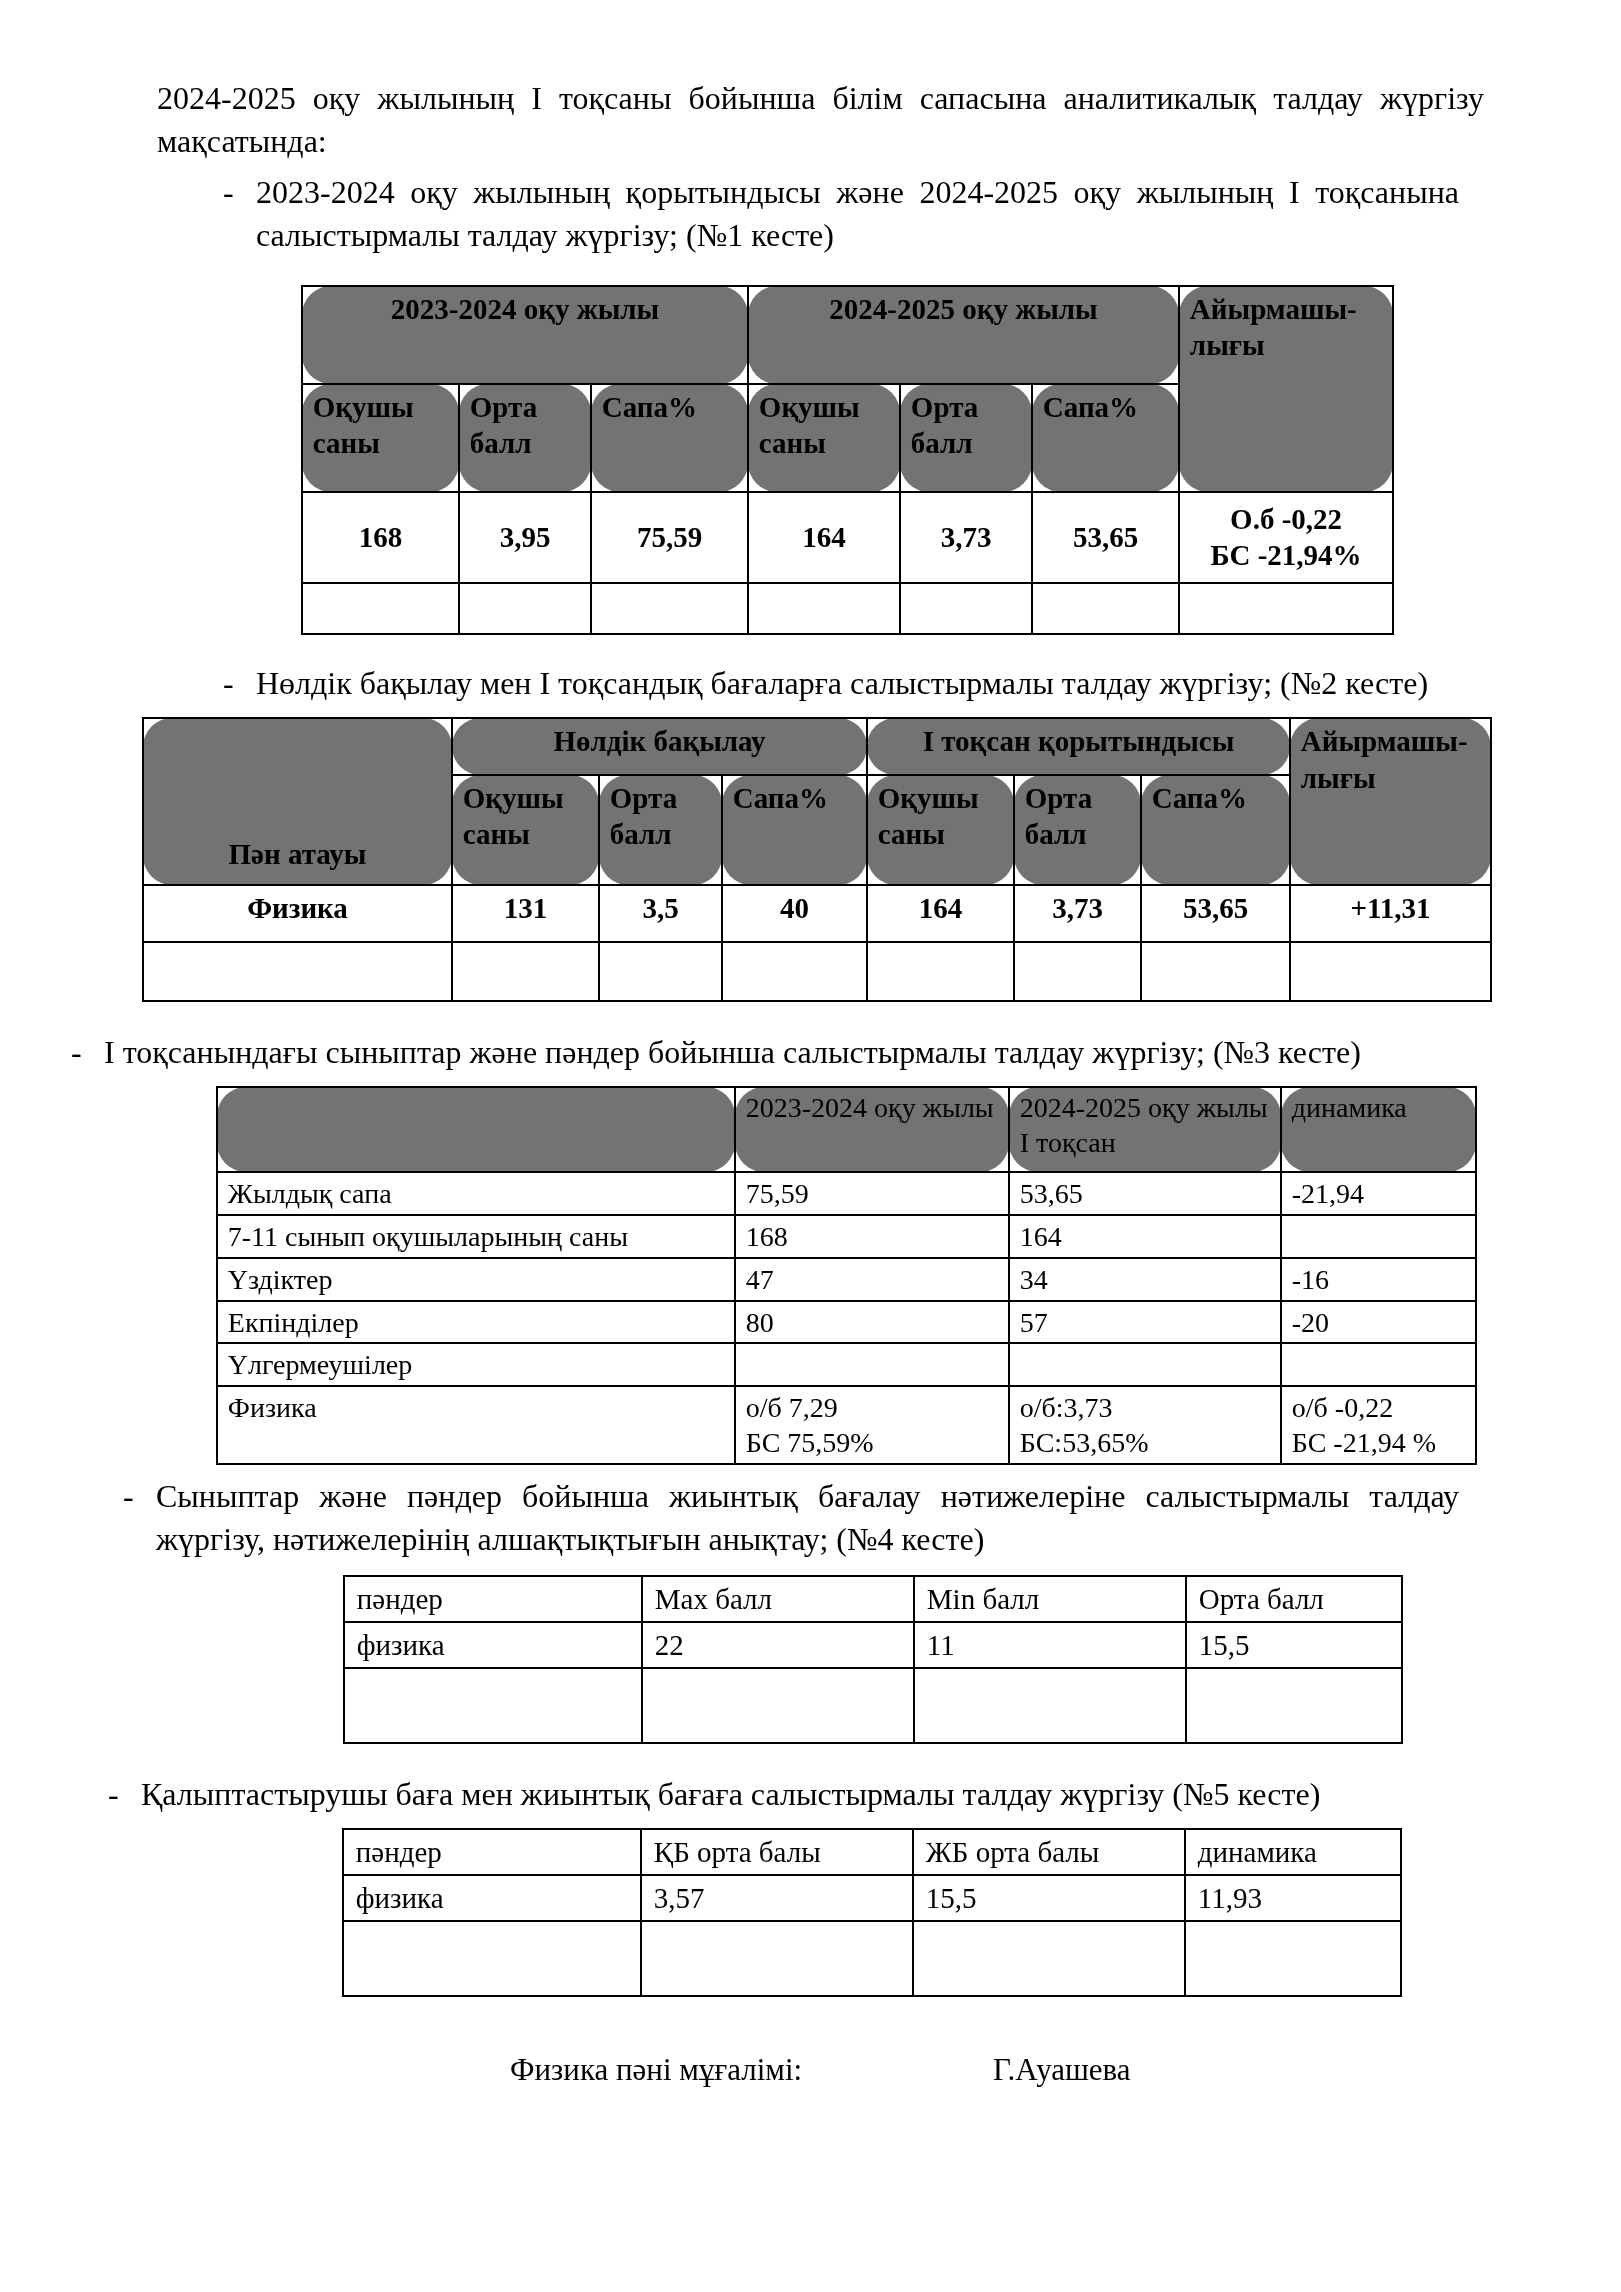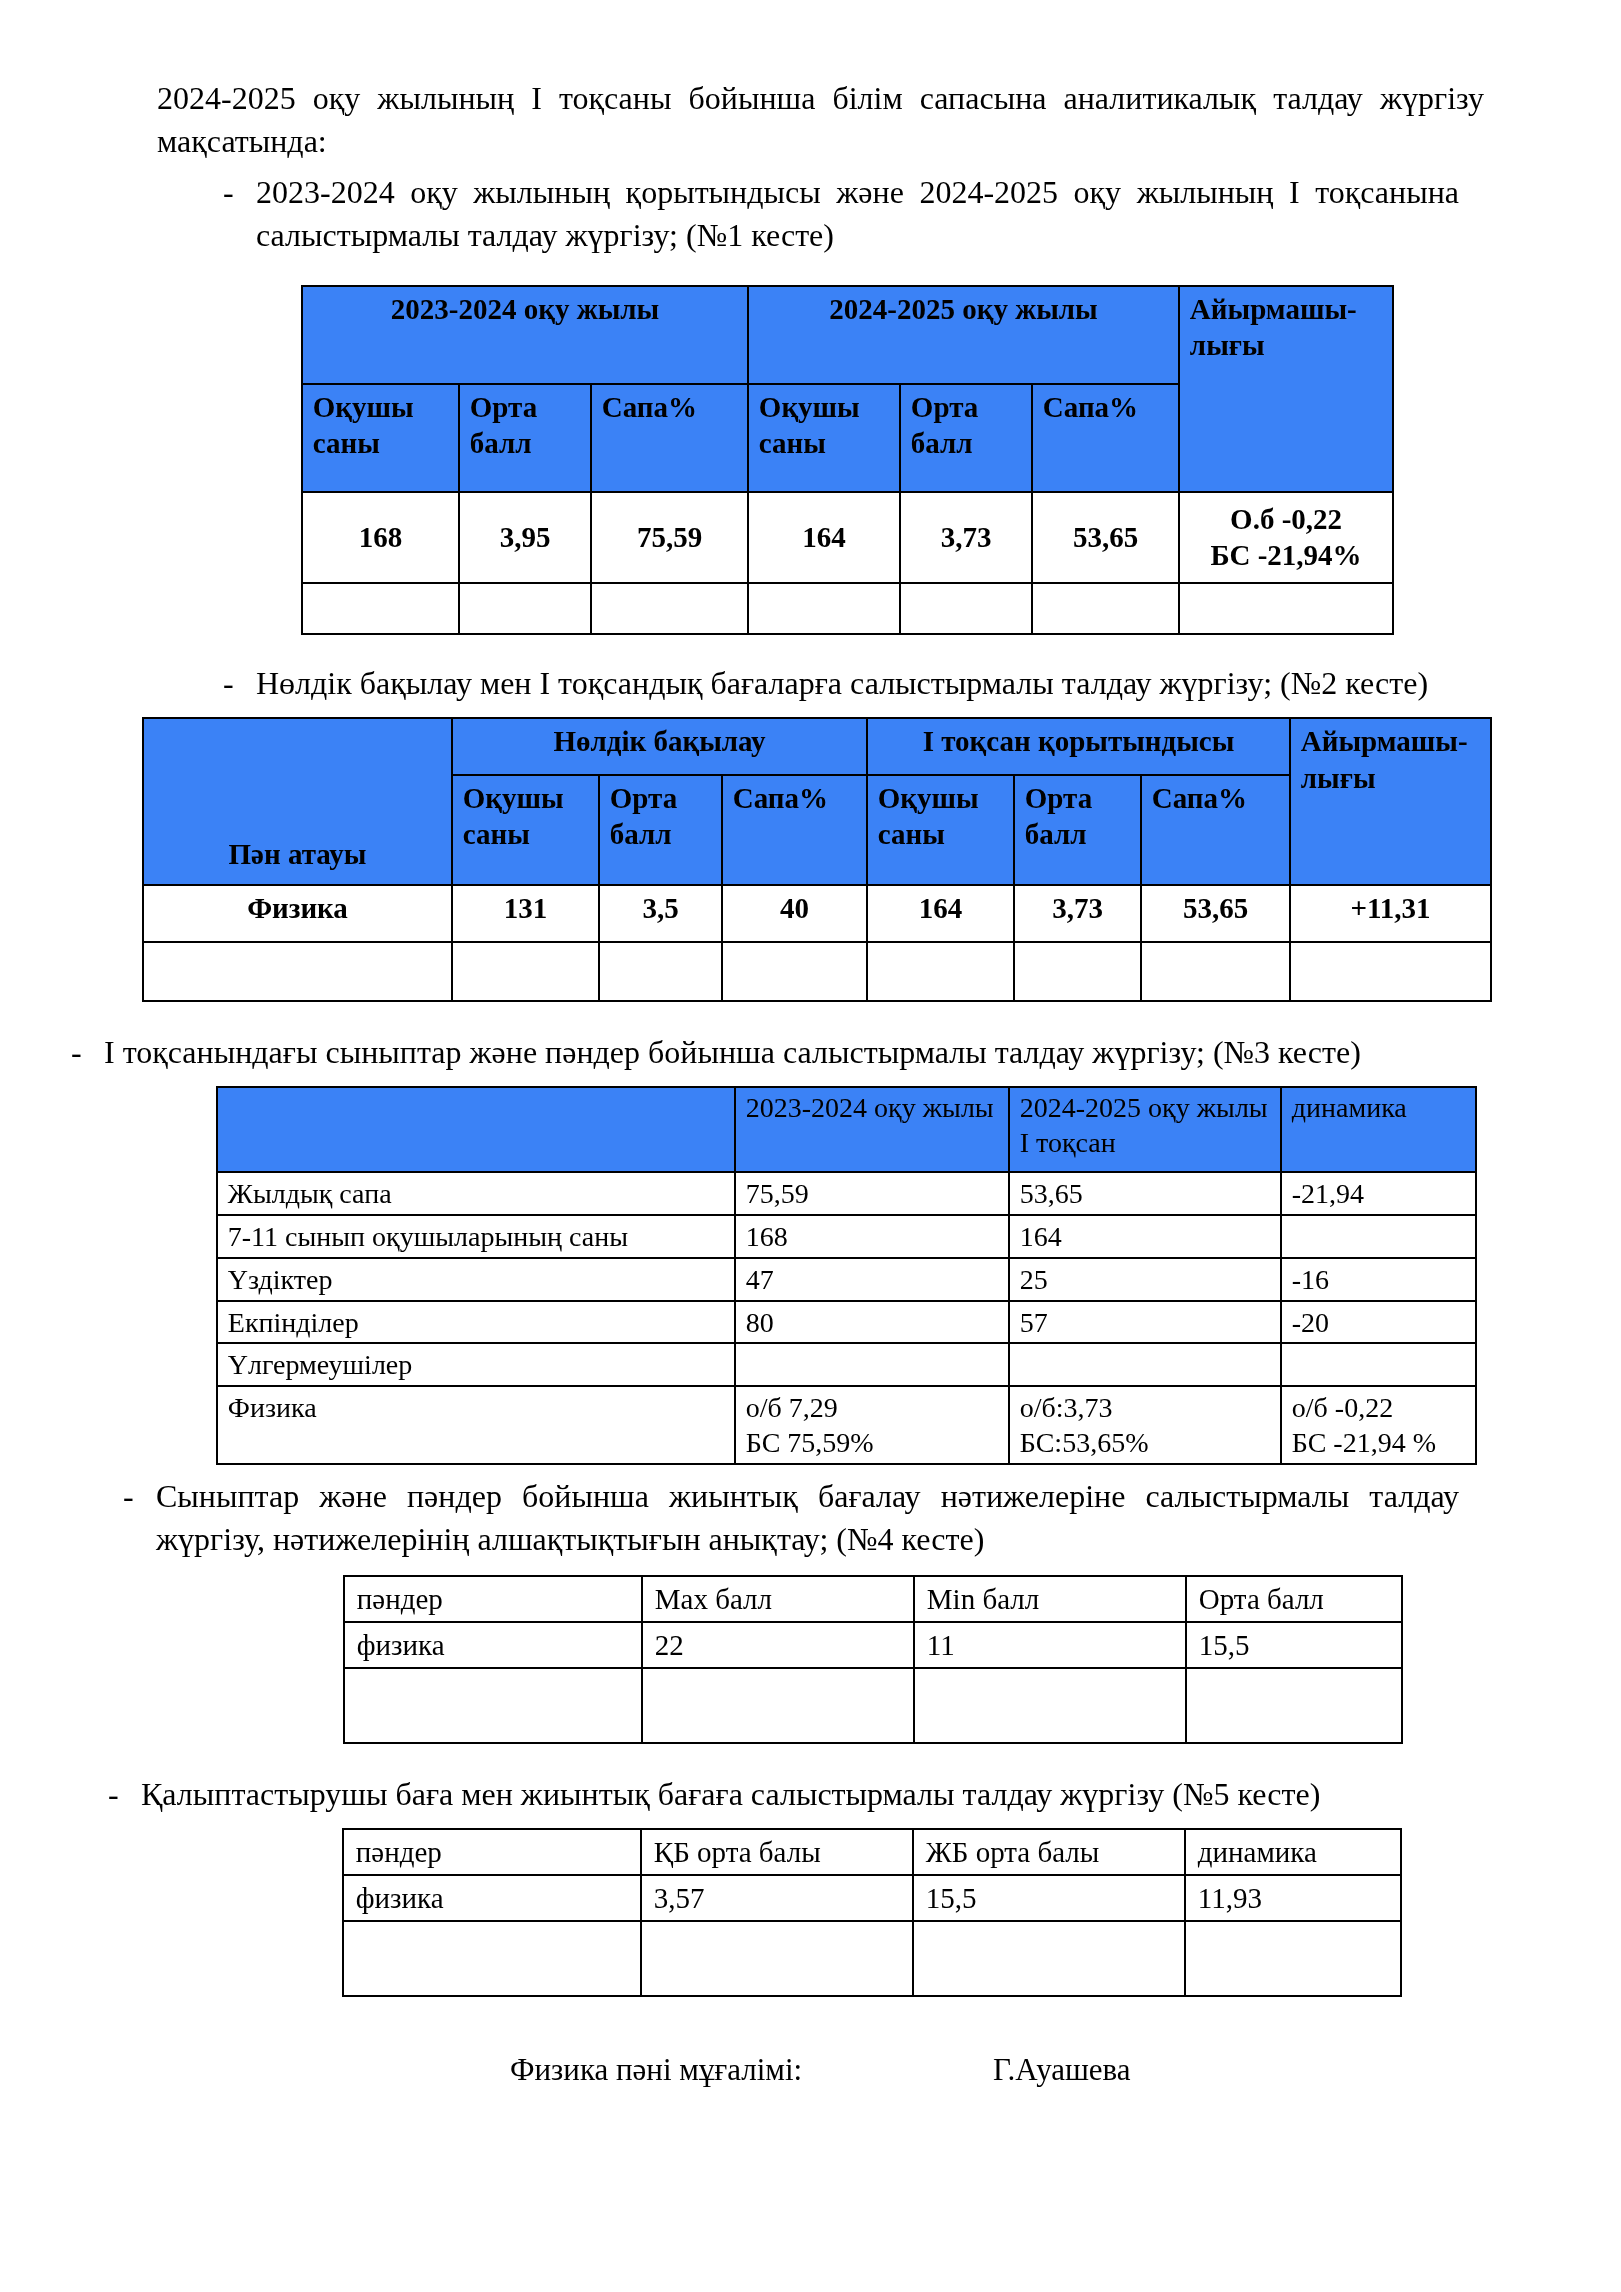--- a/index.html
+++ b/index.html
@@ -14,21 +14,21 @@
   .bullet .txt{flex:1;text-align:justify;}
   #b1{margin:7.8px 162px 0 223px;}
   #b2{margin:27.4px 162px 0 223px;}
   #b3{margin:29px 157px 0 71px;}
   #b4{margin:9.8px 162px 0 123px;}
   #b5{margin:29px 162px 0 108px;}
 
   table{border-collapse:collapse;table-layout:fixed;}
   td{border:2px solid #000;padding:3.9px 9.8px;vertical-align:top;
      font-size:29px;line-height:1.25;white-space:pre-line;overflow:hidden;}
-  .hdr{background:#3b82f6;}
+  .hdr{background:#737373;border-radius:29px;}
   .b{font-weight:bold;}
   .c{text-align:center;}
   .vm{vertical-align:middle;}
   .vb{vertical-align:bottom;padding-bottom:11.8px;}
 
   #t1{margin:27.4px 0 0 301px;width:1091px;}
   #t1 .r1 td{height:88px;}
   #t1 .r2 td{height:98px;}
   #t1 .r3 td{height:82px;}
   #t1 .r4 td{height:41px;}
@@ -190,21 +190,21 @@
     </tr>
     <tr>
       <td>7-11 сынып оқушыларының саны</td>
       <td>168</td>
       <td>164</td>
       <td></td>
     </tr>
     <tr>
       <td>Үздіктер</td>
       <td>47</td>
-      <td>25</td>
+      <td>34</td>
       <td>-16</td>
     </tr>
     <tr>
       <td>Екпінділер</td>
       <td>80</td>
       <td>57</td>
       <td>-20</td>
     </tr>
     <tr>
       <td>Үлгермеушілер</td>

